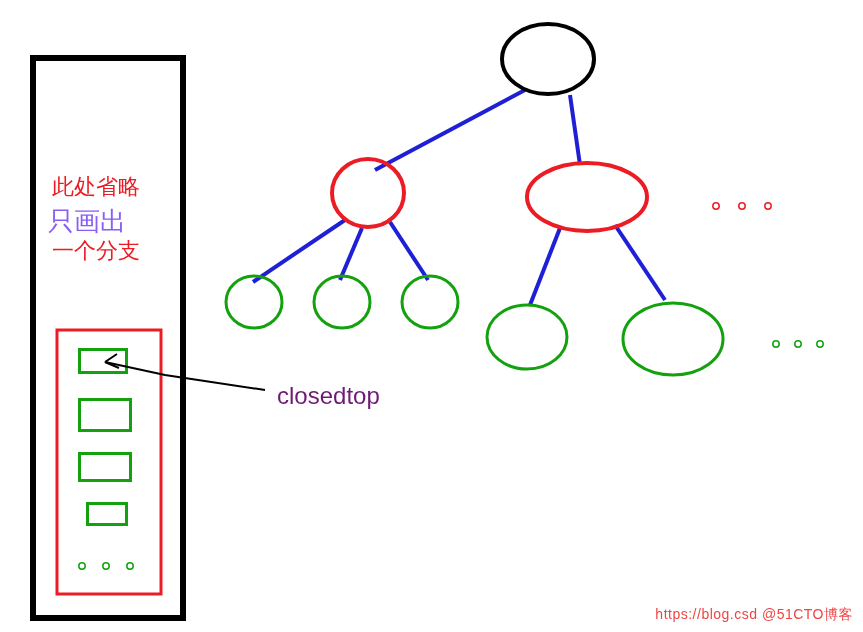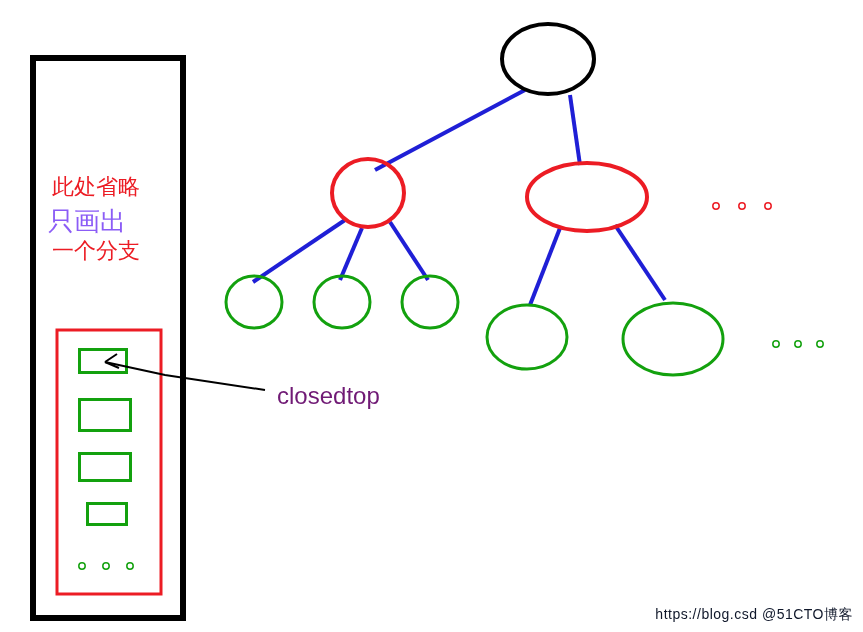--- a/index.html
+++ b/index.html
@@ -10,21 +10,21 @@
     background: #ffffff;
     font-family: Arial, "Microsoft YaHei", sans-serif;
     position: relative;
     overflow: hidden;
   }
   .abs { position: absolute; }
   .watermark {
     position: absolute;
     right: 10px;
     bottom: 8px;
-    color: #0f172a;
+    color: #ef4444;
     font-size: 14px;
     letter-spacing: 0.5px;
     pointer-events: none;
   }
 </style>
 </head>
 <body>
 
 <svg class="abs" style="left:30px; top:55px;" width="160" height="570">
   <rect x="3" y="3" width="150" height="560" fill="none" stroke="#000" stroke-width="6"></rect>

